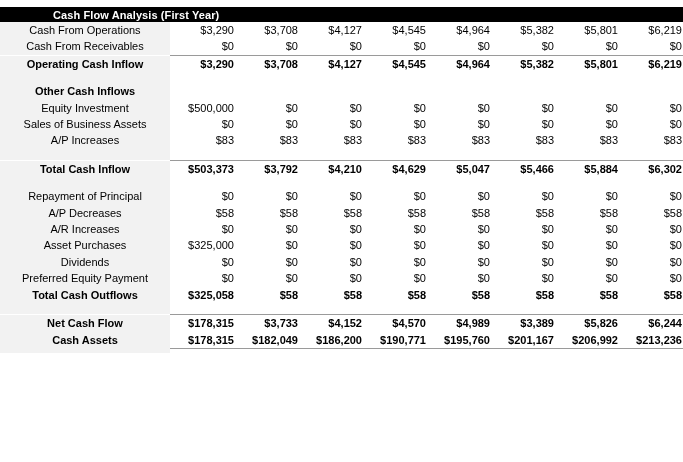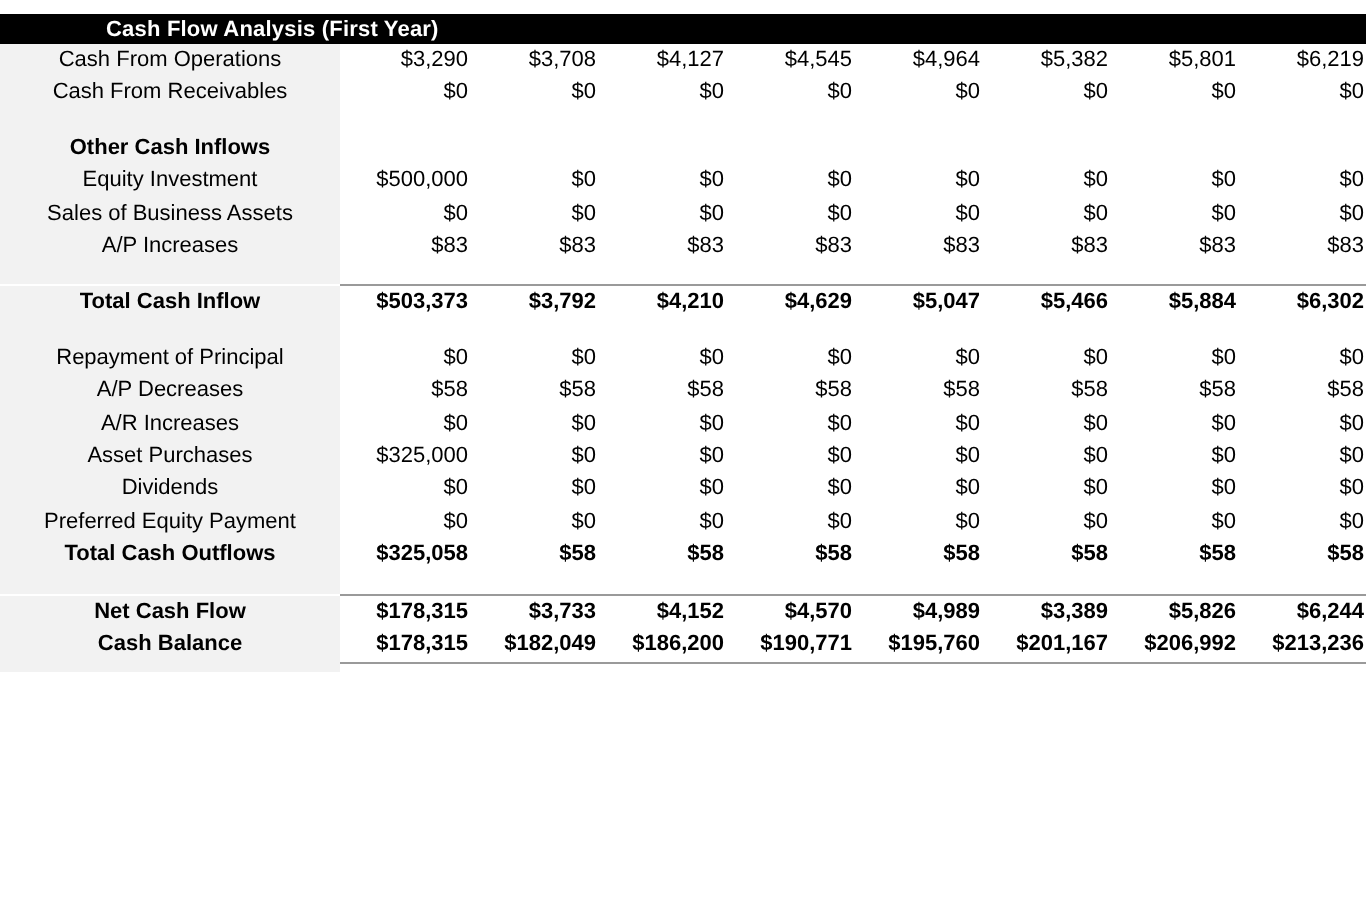--- a/index.html
+++ b/index.html
@@ -157,20 +157,32 @@
         <tr class="">
           <td class="lbl">Cash From Receivables</td>
           <td class="num">$0</td>
           <td class="num">$0</td>
           <td class="num">$0</td>
           <td class="num">$0</td>
           <td class="num">$0</td>
           <td class="num">$0</td>
           <td class="num">$0</td>
           <td class="num">$0</td>
+          <td class="tail"></td>
+        </tr>
+        <tr class="bold topline">
+          <td class="lbl">Operating Cash Inflow</td>
+          <td class="num">$3,290</td>
+          <td class="num">$3,708</td>
+          <td class="num">$4,127</td>
+          <td class="num">$4,545</td>
+          <td class="num">$4,964</td>
+          <td class="num">$5,382</td>
+          <td class="num">$5,801</td>
+          <td class="num">$6,219</td>
           <td class="tail"></td>
         </tr>
         <tr class="spacer">
           <td class="lbl"></td>
           <td class="num"></td>
           <td class="num"></td>
           <td class="num"></td>
           <td class="num"></td>
           <td class="num"></td>
           <td class="num"></td>
@@ -364,21 +376,21 @@
           <td class="num">$3,733</td>
           <td class="num">$4,152</td>
           <td class="num">$4,570</td>
           <td class="num">$4,989</td>
           <td class="num">$3,389</td>
           <td class="num">$5,826</td>
           <td class="num">$6,244</td>
           <td class="tail"></td>
         </tr>
         <tr class="bold">
-          <td class="lbl">Cash Balance</td>
+          <td class="lbl">Cash Assets</td>
           <td class="num">$178,315</td>
           <td class="num">$182,049</td>
           <td class="num">$186,200</td>
           <td class="num">$190,771</td>
           <td class="num">$195,760</td>
           <td class="num">$201,167</td>
           <td class="num">$206,992</td>
           <td class="num">$213,236</td>
           <td class="tail"></td>
         </tr>

